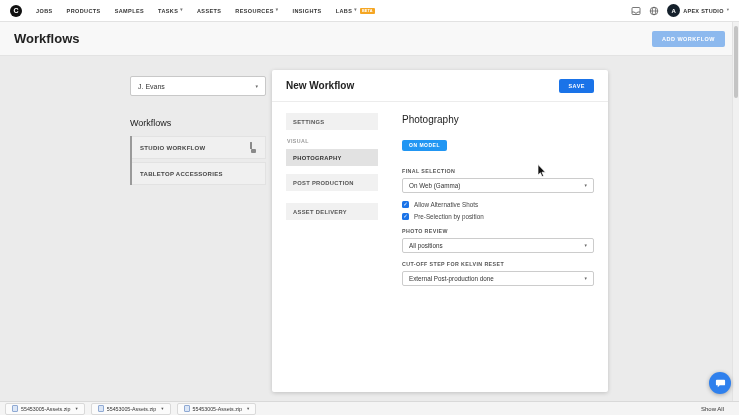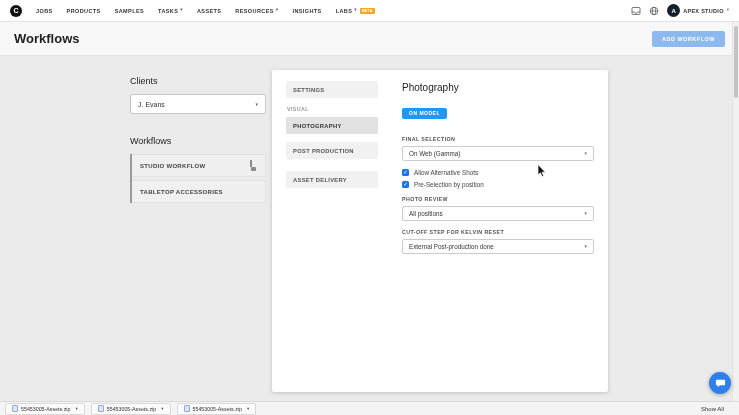--- a/index.html
+++ b/index.html
@@ -233,21 +233,20 @@
 </header>
 
 <div class="page-header">
   <h1 class="page-title">Workflows</h1>
   <button class="add-workflow-btn">ADD WORKFLOW</button>
 </div>
 
 <div class="content">
 
   <aside class="left-col">
-    <div class="section-title">Clients</div>
     <div class="select-box">
       <span>J. Evans</span>
       <span class="sel-caret">▾</span>
     </div>
 
     <div class="workflows-block">
       <div class="section-title">Workflows</div>
       <div class="wf-list">
         <div class="wf-row">
           <span>STUDIO WORKFLOW</span>
@@ -257,20 +256,24 @@
           </span>
         </div>
         <div class="wf-row">
           <span>TABLETOP ACCESSORIES</span>
         </div>
       </div>
     </div>
   </aside>
 
   <section class="card">
+    <div class="card-header">
+      <span class="card-title">New Workflow</span>
+      <button class="save-btn">SAVE</button>
+    </div>
     <div class="card-body">
 
       <div class="tabs-col">
         <div class="tab-row">SETTINGS</div>
         <div class="tabs-group-label">VISUAL</div>
         <div class="tab-row active">PHOTOGRAPHY</div>
         <div class="tab-row">POST PRODUCTION</div>
         <div class="tab-row gap-top">ASSET DELIVERY</div>
       </div>
 

